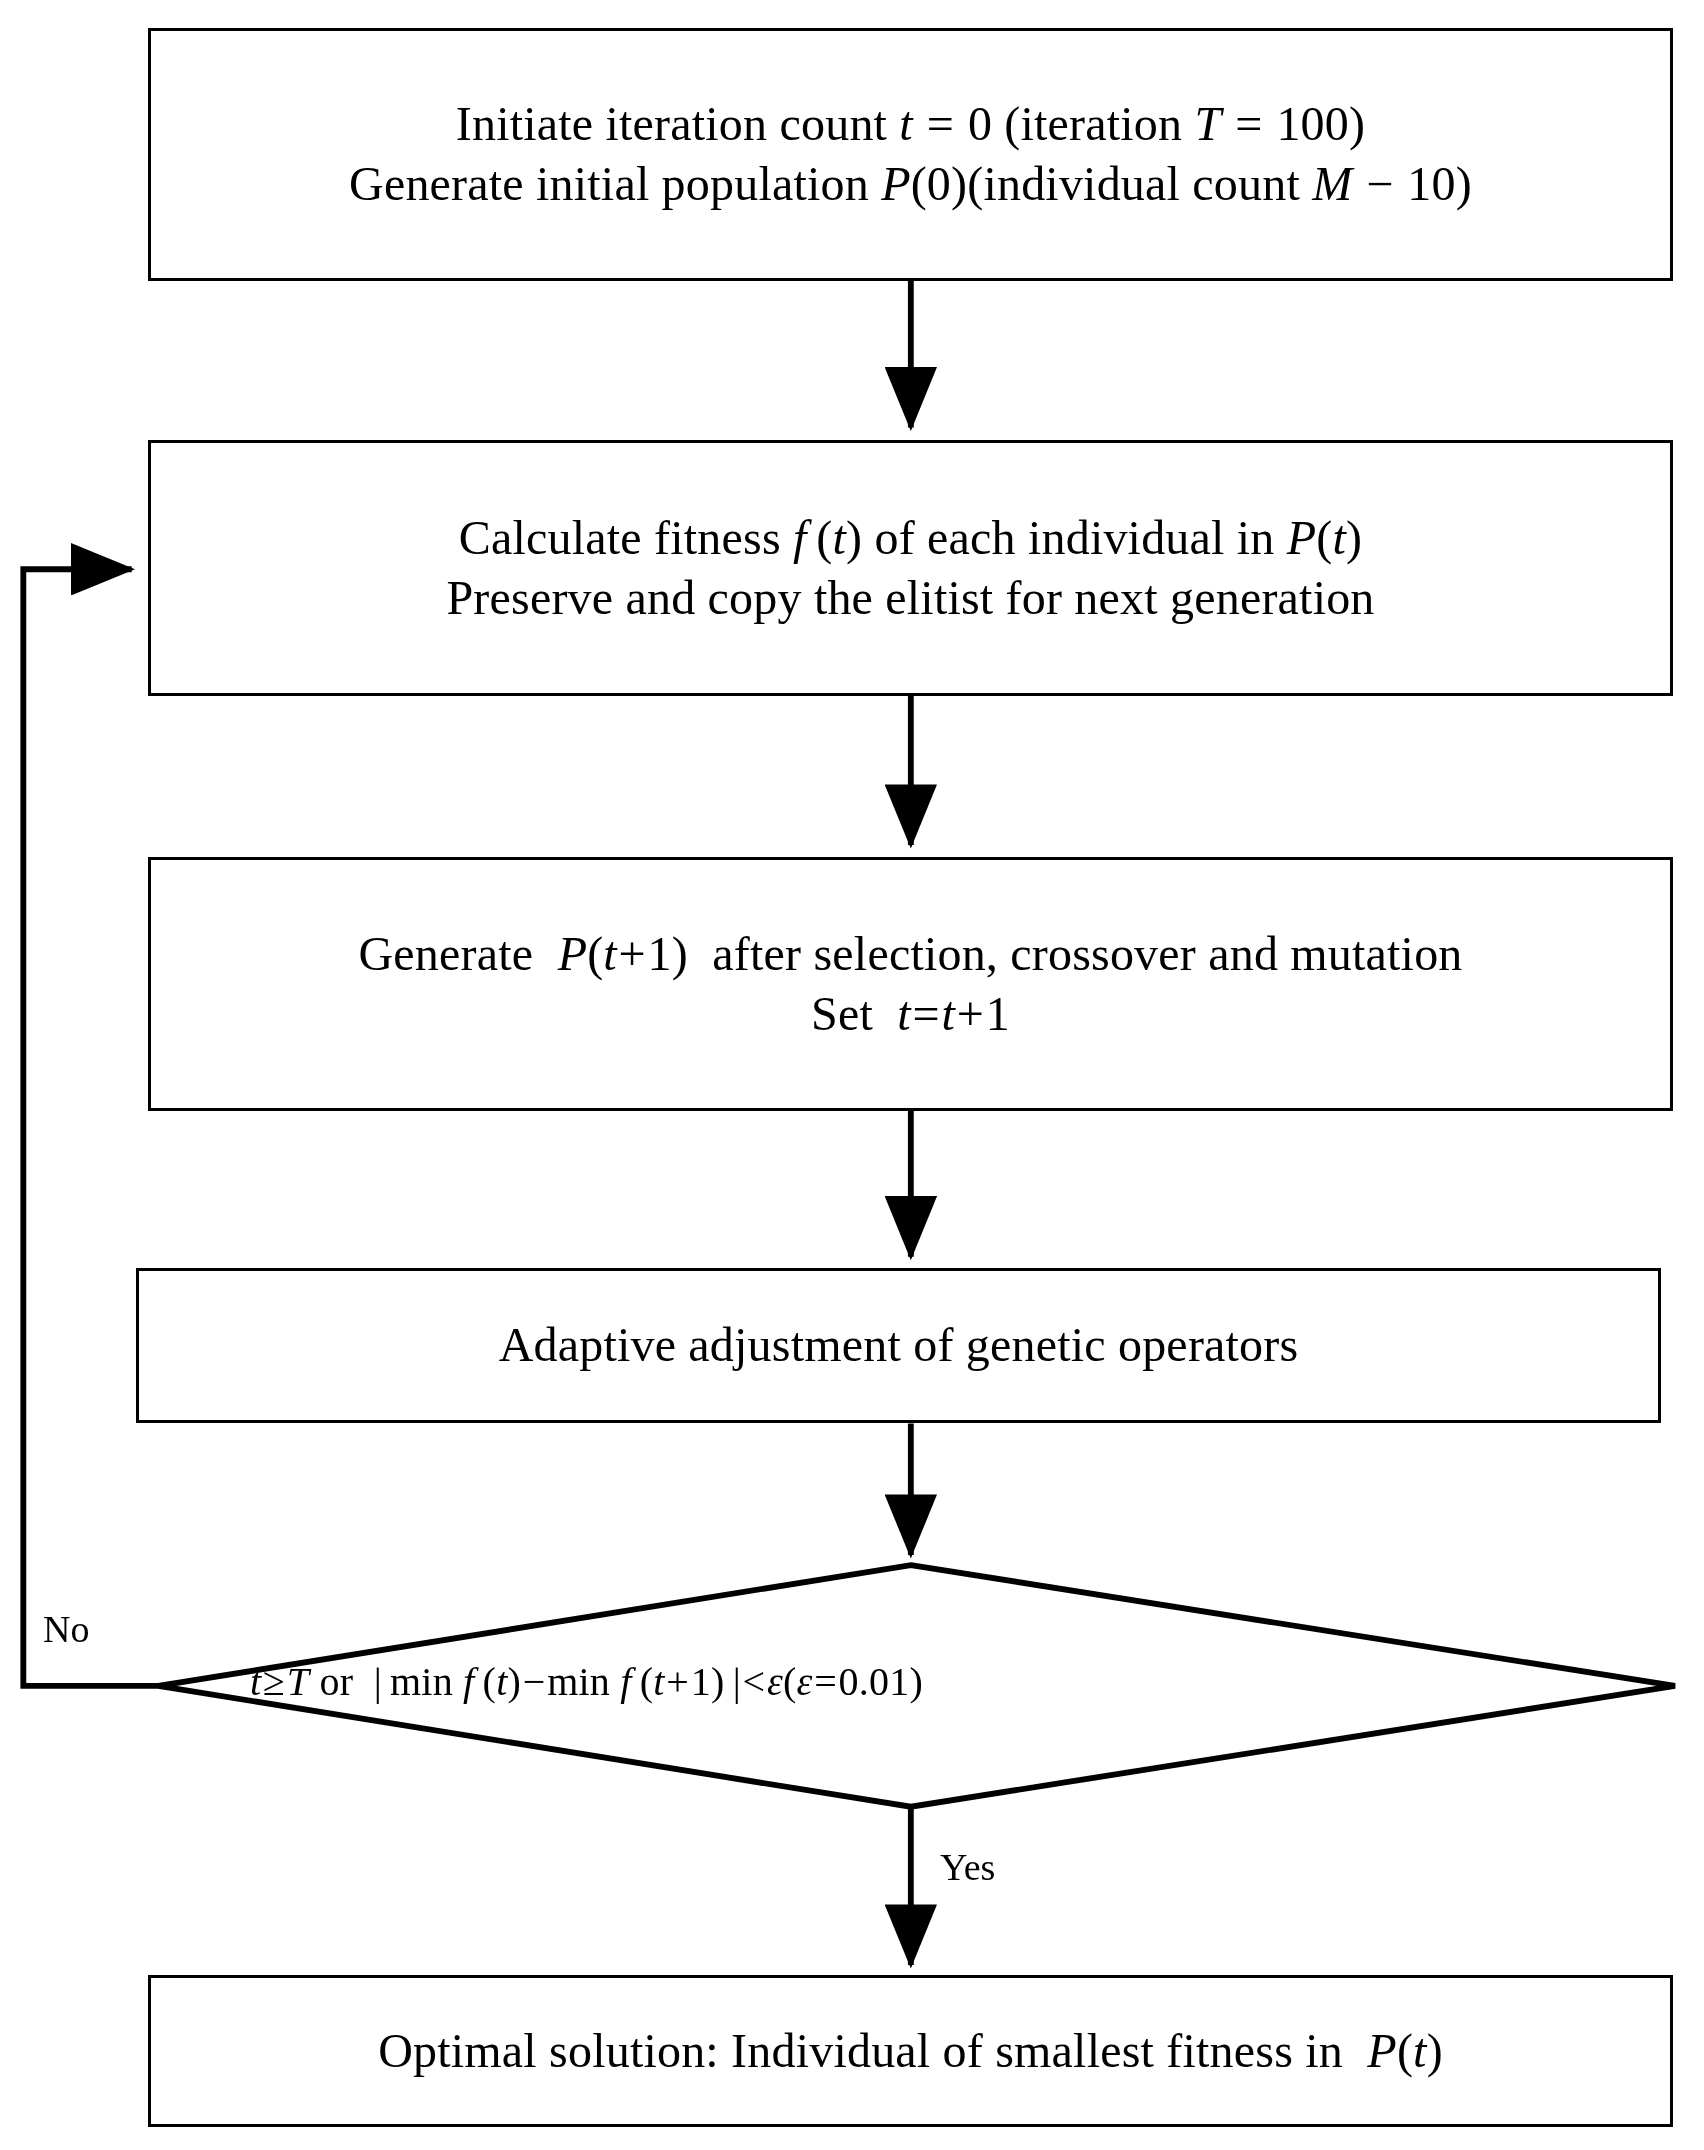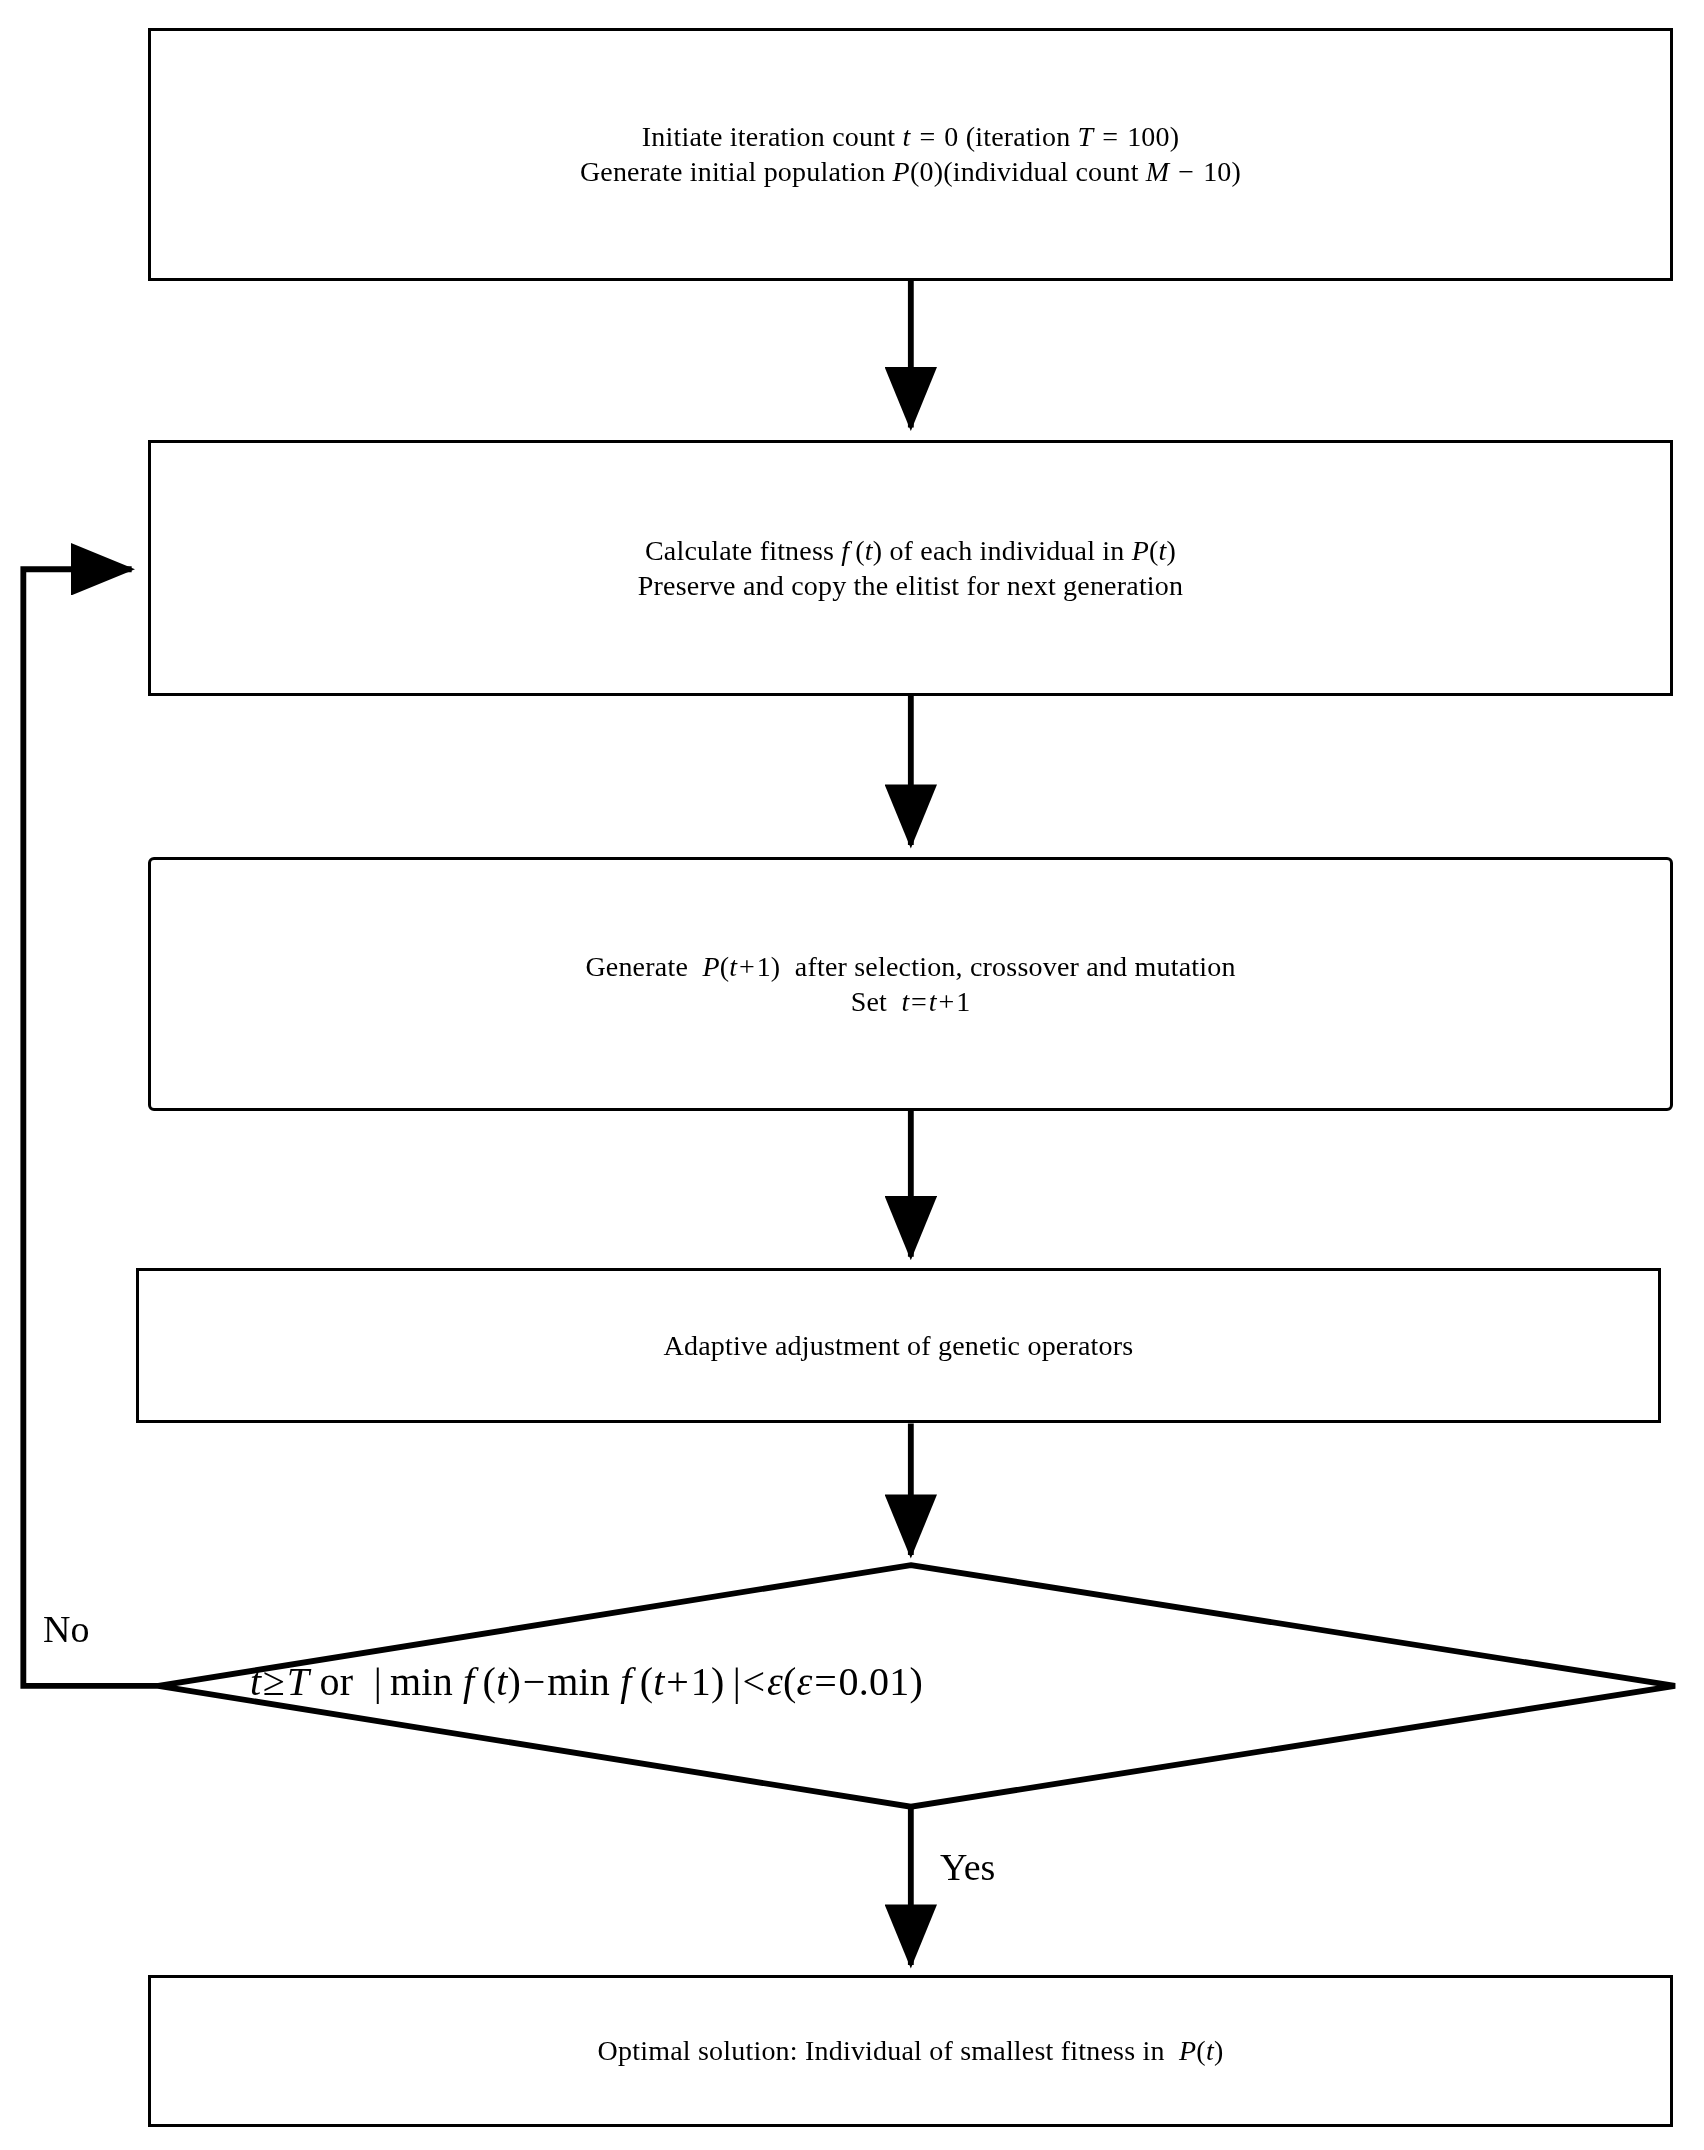--- a/index.html
+++ b/index.html
@@ -33,21 +33,21 @@
     background: #ffffff;
     display: flex;
     flex-direction: column;
     align-items: center;
     justify-content: center;
     text-align: center;
   }
   .node-line {
     display: block;
     white-space: nowrap;
-    font-size: 28px;
+    font-size: 48px;
     line-height: 1.26;
     letter-spacing: 0.2px;
   }
   .diamond-text {
     position: absolute;
     left: 250px;
     top: 1657px;
     width: 1333px;
     font-size: 40px;
     line-height: 1.2;
@@ -102,21 +102,21 @@
   <div class="node-box" style="left:148px; top:440px; width:1525px; height:256px;">
     <span class="node-line">
       Calculate fitness <span class="i">f</span> (<span class="i">t</span>) of each individual in <span class="i">P</span>(<span class="i">t</span>)
     </span>
     <span class="node-line">
       Preserve and copy the elitist for next generation
     </span>
 
   </div>
 
-  <div class="node-box" style="left:148px; top:857px; width:1525px; height:254px;border-radius:6px;">
+  <div class="node-box" style="left:148px; top:857px; width:1525px; height:254px;">
     <span class="node-line">
       Generate&nbsp; <span class="i">P</span>(<span class="i">t</span><span class="op">+</span>1)&nbsp; after selection, crossover and mutation
     </span>
     <span class="node-line">
       Set&nbsp; <span class="i">t</span><span class="op">=</span><span class="i">t</span><span class="op">+</span>1
     </span>
 
   </div>
 
   <div class="node-box" style="left:136px; top:1268px; width:1525px; height:155px;">

